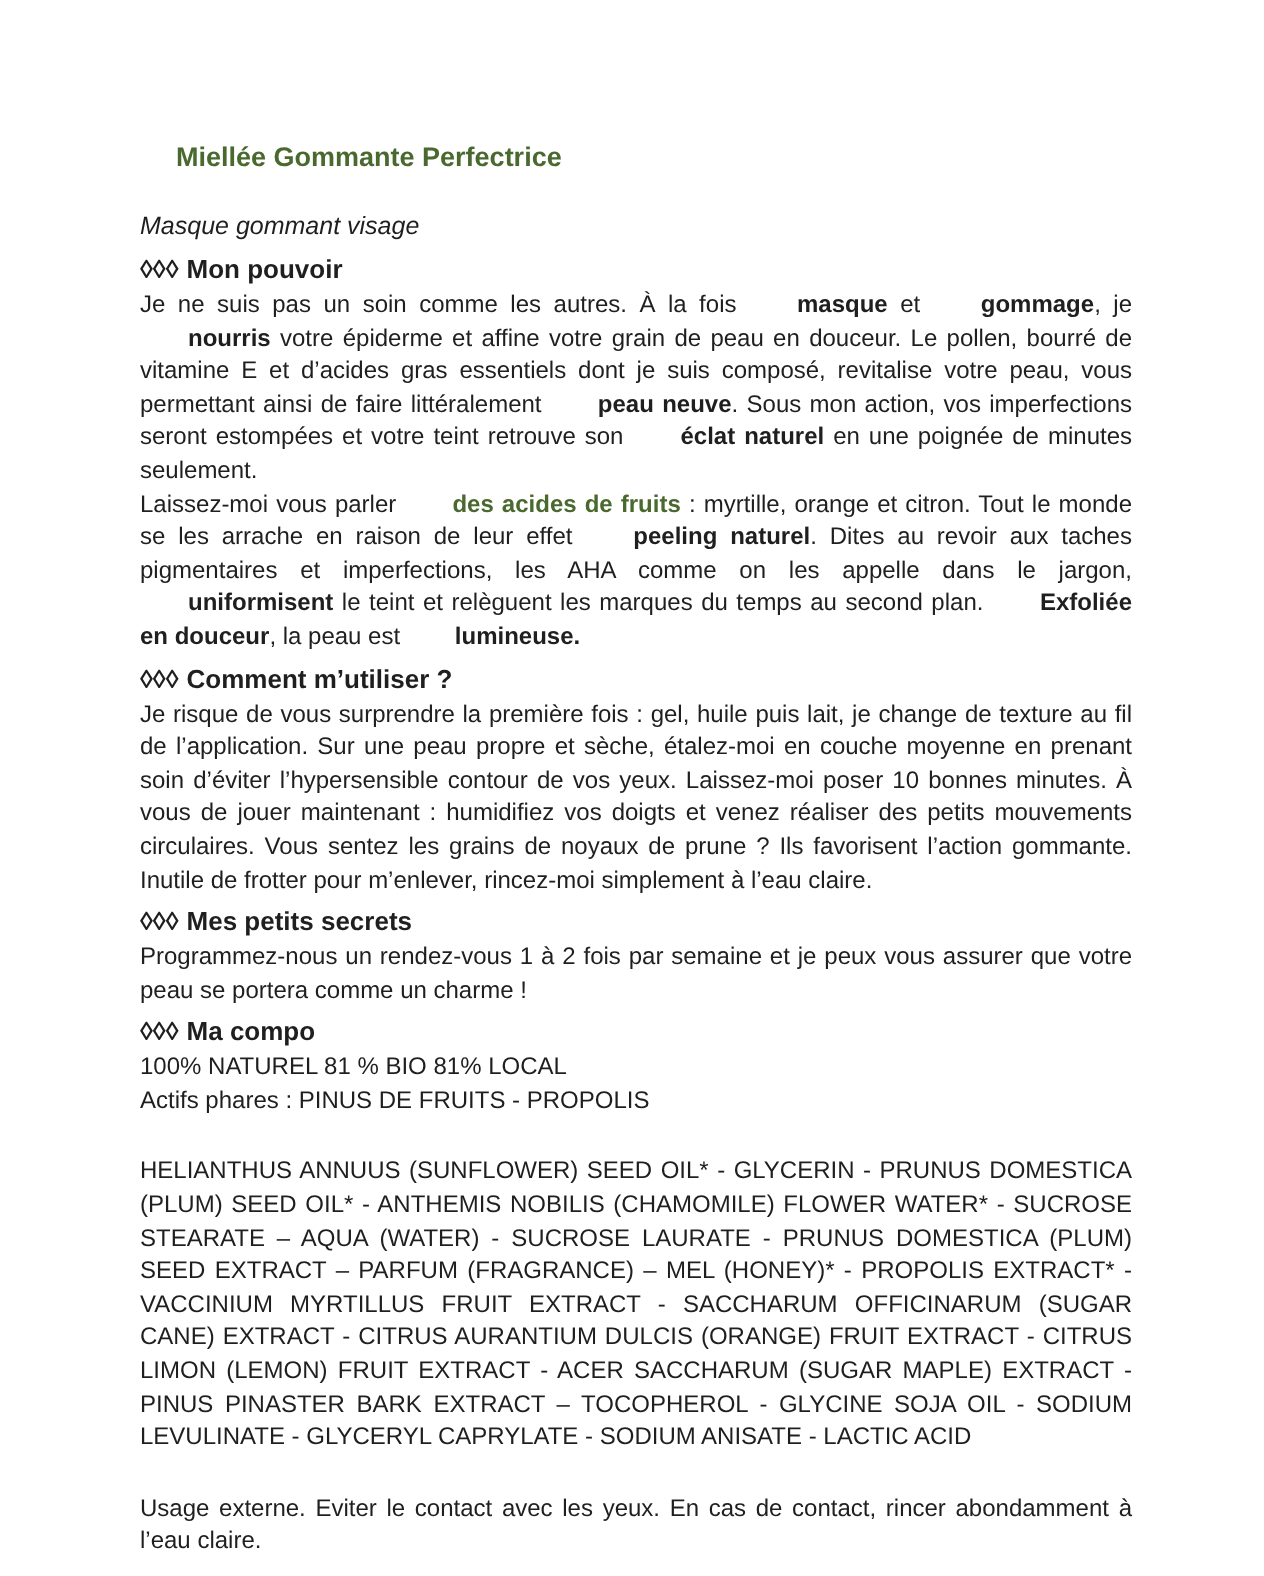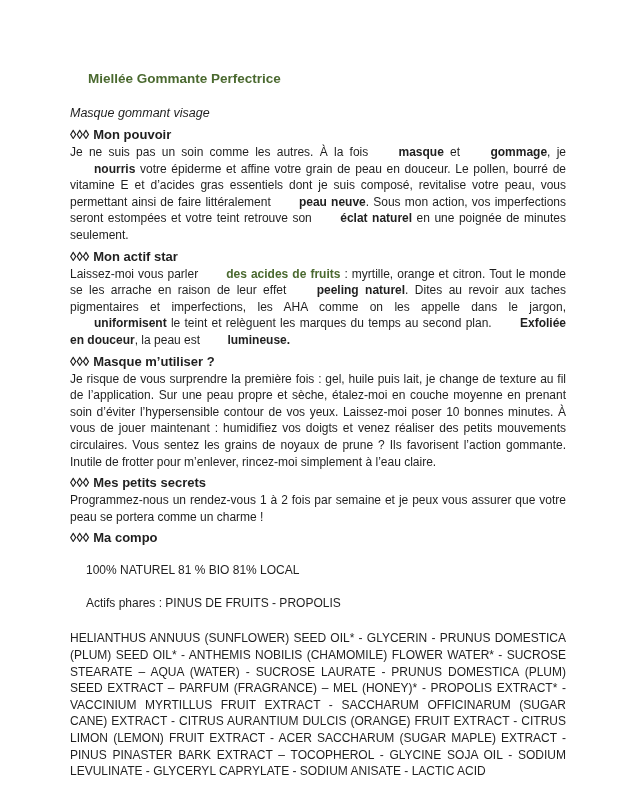--- a/index.html
+++ b/index.html
@@ -45,21 +45,21 @@
     margin-right: 4px;
     font-weight: bold;
   }
   p.body-par {
     margin: 0;
     font-size: 12px;
     line-height: 16.6px;
     text-align: justify;
   }
   p.line {
-    margin: 16px;
+    margin: 0;
     font-size: 12px;
     line-height: 16.6px;
     text-align: left;
   }
   p.spaced {
     margin-top: 19px;
   }
   .b { font-weight: bold; margin-left: 24px; }
 </style>
 </head>
@@ -72,29 +72,26 @@
   <h2 class="doc-subtitle">Masque gommant visage</h2>
 
   <div>
     <h3 class="section-heading">
       <span class="dm">◊◊◊</span><span>Mon pouvoir</span>
     </h3>
     <p class="body-par"><span>Je ne suis pas un soin comme les autres. À la fois </span><span class="b">masque</span><span> et </span><span class="b">gommage</span><span>, je </span><span class="b">nourris</span><span> votre épiderme et affine votre grain de peau en douceur. Le pollen, bourré de vitamine E et d’acides gras essentiels dont je suis composé, revitalise votre peau, vous permettant ainsi de faire littéralement </span><span class="b">peau neuve</span><span>. Sous mon action, vos imperfections seront estompées et votre teint retrouve son </span><span class="b">éclat naturel</span><span> en une poignée de minutes seulement.</span></p>
   </div>
 
   <div>
-    <h3 class="section-heading">
-      <span class="dm">◊◊◊</span><span>Mon actif star</span>
-    </h3>
     <p class="body-par"><span>Laissez-moi vous parler </span><span class="b" style="color: rgb(74, 105, 47);">des acides de fruits</span><span> : myrtille, orange et citron. Tout le monde se les arrache en raison de leur effet </span><span class="b">peeling naturel</span><span>. Dites au revoir aux taches pigmentaires et imperfections, les AHA comme on les appelle dans le jargon, </span><span class="b">uniformisent</span><span> le teint et relèguent les marques du temps au second plan. </span><span class="b">Exfoliée en douceur</span><span>, la peau est </span><span class="b">lumineuse.</span></p>
   </div>
 
   <div>
     <h3 class="section-heading">
-      <span class="dm">◊◊◊</span><span>Masque m’utiliser ?</span>
+      <span class="dm">◊◊◊</span><span>Comment m’utiliser ?</span>
     </h3>
     <p class="body-par">Je risque de vous surprendre la première fois : gel, huile puis lait, je change de texture au fil de l’application. Sur une peau propre et sèche, étalez-moi en couche moyenne en prenant soin d’éviter l’hypersensible contour de vos yeux. Laissez-moi poser 10 bonnes minutes. À vous de jouer maintenant : humidifiez vos doigts et venez réaliser des petits mouvements circulaires. Vous sentez les grains de noyaux de prune ? Ils favorisent l’action gommante. Inutile de frotter pour m’enlever, rincez-moi simplement à l’eau claire.</p>
   </div>
 
   <div>
     <h3 class="section-heading">
       <span class="dm">◊◊◊</span><span>Mes petits secrets</span>
     </h3>
     <p class="body-par">Programmez-nous un rendez-vous 1 à 2 fois par semaine et je peux vous assurer que votre peau se portera comme un charme !</p>
   </div>

